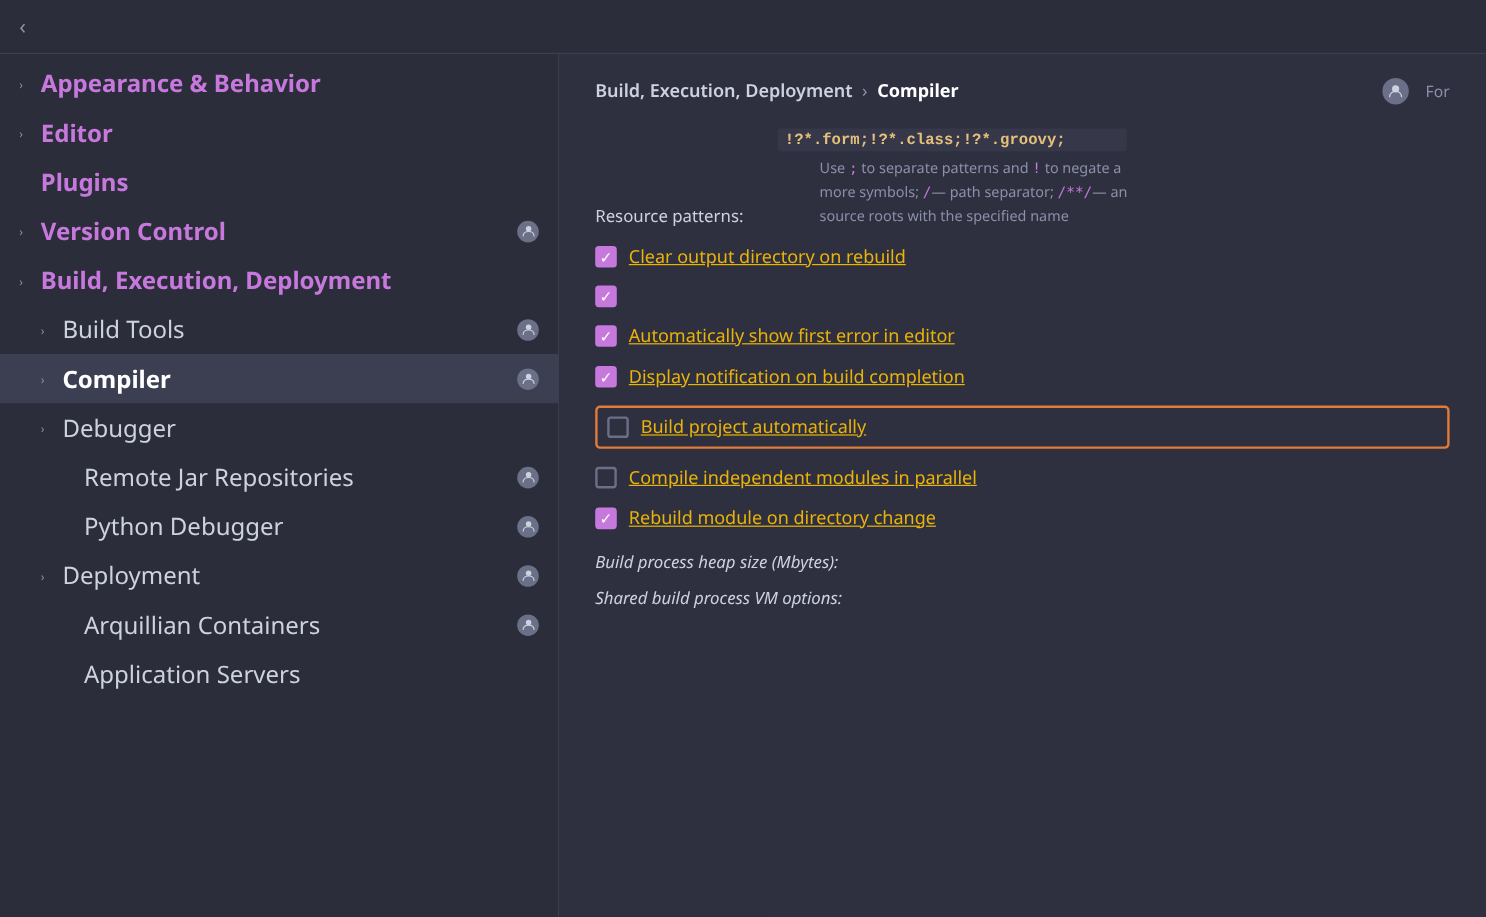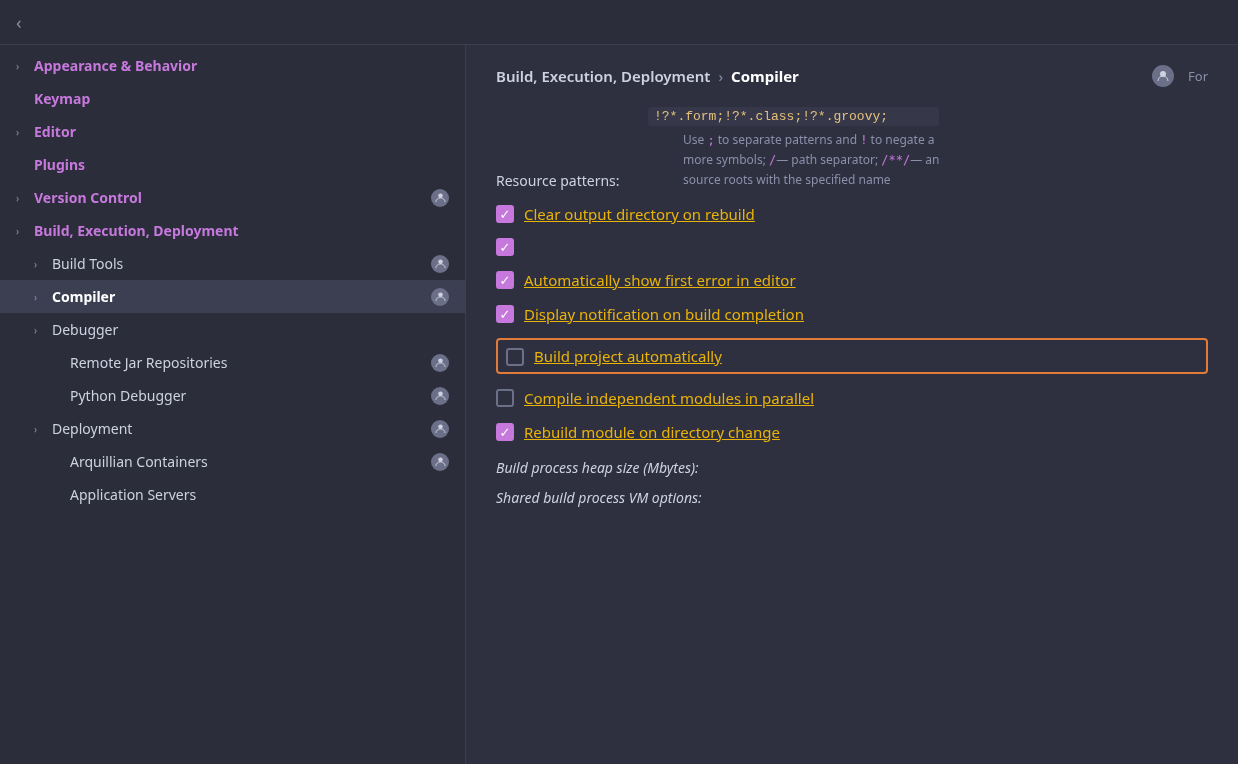--- a/index.html
+++ b/index.html
@@ -59,21 +59,21 @@
     .sidebar-item .chevron {
       font-size: 10px;
       margin-right: 6px;
       color: #8b8fa8;
       width: 12px;
       flex-shrink: 0;
     }
 
     .sidebar-item .label {
       flex: 1;
-      font-size: 14px;
+      font-size: 20px;
     }
 
     .sidebar-item .label.bold {
       font-weight: 700;
     }
 
     .sidebar-item .label.purple {
       color: #c678dd;
     }
 
@@ -155,20 +155,21 @@
       min-width: 140px;
     }
 
     .resource-value {
       font-size: 13px;
       color: #e5c07b;
       font-family: 'Courier New', monospace;
       background: #363849;
       padding: 2px 6px;
       border-radius: 3px;
+      font-weight: bold;
     }
 
     .resource-hint {
       font-size: 12px;
       color: #8b8fa8;
       margin-top: 4px;
       line-height: 1.6;
       margin-left: 35px;
     }
 
@@ -181,21 +182,20 @@
       align-items: center;
       gap: 10px;
       margin-bottom: 14px;
     }
 
     .option-row.highlighted {
       border: 2px solid #e07b39;
       border-radius: 4px;
       padding: 6px 8px;
       margin-bottom: 14px;
-      align-items: flex-end;
     }
 
     .checkbox {
       width: 18px;
       height: 18px;
       border-radius: 3px;
       flex-shrink: 0;
       display: flex;
       align-items: center;
       justify-content: center;
@@ -234,24 +234,20 @@
   <span class="back-icon">‹</span>
 </div>
 
 <div class="main-container">
 
   <div class="sidebar">
 
   <div class="sidebar-item">
         <span class="chevron">›</span>
         <span class="label bold purple">Appearance &amp; Behavior</span>
-      </div>
-      <div class="sidebar-item">
-        <span class="chevron"></span>
-        <span class="label bold purple">Keymap</span>
       </div>
       <div class="sidebar-item">
         <span class="chevron">›</span>
         <span class="label bold purple">Editor</span>
       </div>
       <div class="sidebar-item">
         <span class="chevron"></span>
         <span class="label bold purple">Plugins</span>
       </div>
       <div class="sidebar-item">

